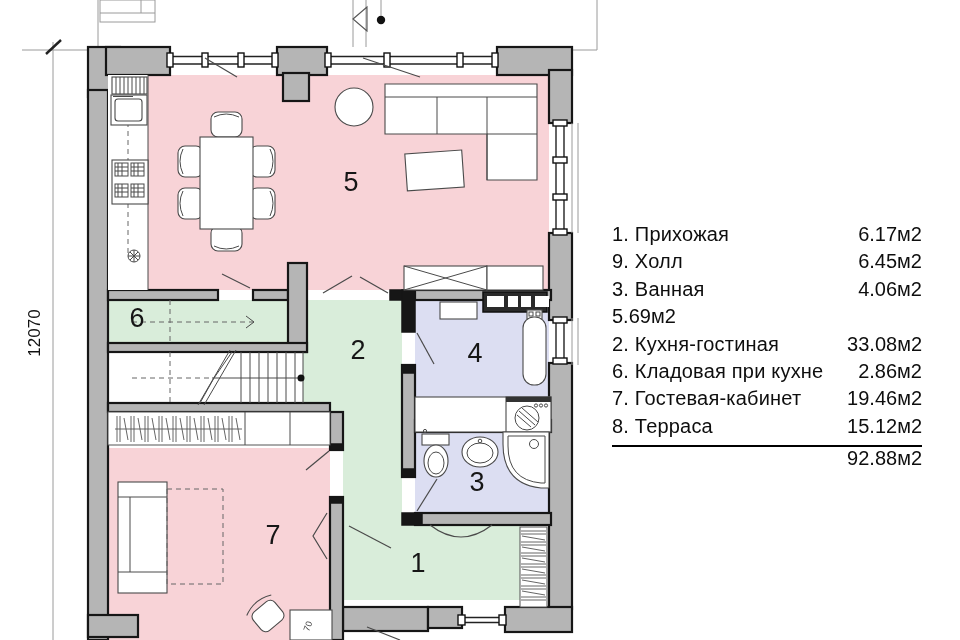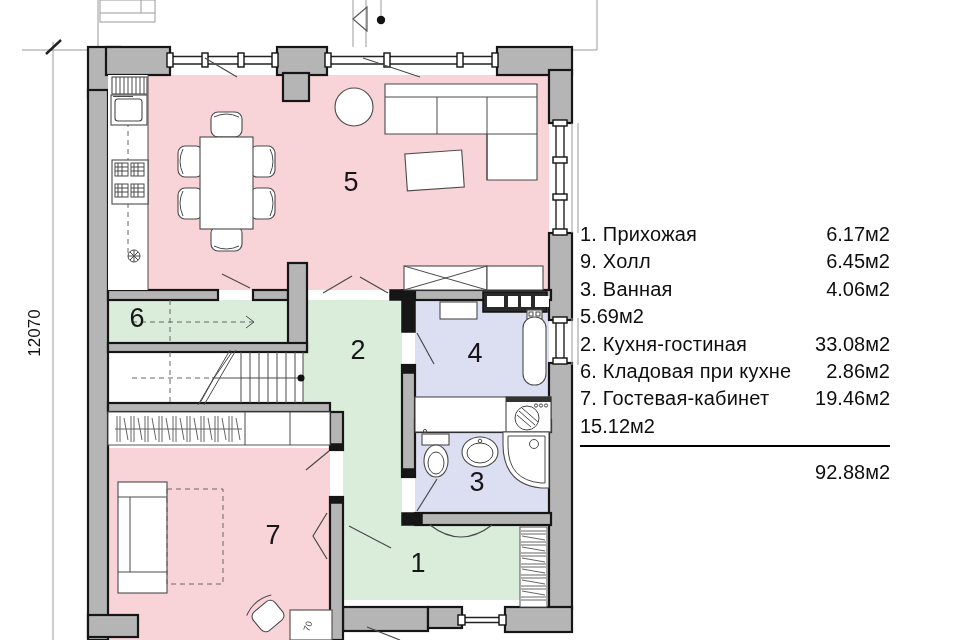--- a/index.html
+++ b/index.html
@@ -19,27 +19,27 @@
   .dash  {stroke:#666;stroke-width:1;fill:none;stroke-dasharray:5 4;}
   .swing {stroke:#4a4a4a;stroke-width:1.2;fill:none;}
   .win   {stroke:#222;stroke-width:1.4;fill:none;}
   .wmark {fill:#ffffff;stroke:#111;stroke-width:1.4;}
   .hatch {stroke:#555;stroke-width:0.9;fill:none;}
   .roomnum{font-family:"Liberation Sans",sans-serif;font-size:27px;fill:#161616;text-anchor:middle;}
   .tinytxt{font-family:"Liberation Sans",sans-serif;font-size:9px;fill:#444;}
   .dimtxt{font-family:"Liberation Sans",sans-serif;font-size:17px;fill:#111;text-anchor:middle;}
 
   
-  #legend{position:absolute;left:580px;top:221px;width:310px;color:var(--text_black);}
+  #legend{position:absolute;left:612px;top:221px;width:310px;color:var(--text_black);}
   .lg-row{display:flex;justify-content:space-between;align-items:baseline;
           height:27.4px;font-size:20px;line-height:27.4px;white-space:nowrap;}
   .lg-name{letter-spacing:0.2px;}
   .lg-area{text-align:center;}
   #legend-sep{border:none;border-top:2.2px solid #000;margin:5px 0 0 0;width:100%;}
-  #legend-total{font-size:20px;text-align:right;padding-top:14px;}
+  #legend-total{font-size:20px;text-align:right;}
 </style>
 </head>
 <body>
 
 <div id="stage">
 
 <svg id="plan-svg" width="600" height="640" viewBox="0 0 600 640">
 
   <g>
     <rect class="pink" x="108" y="75" width="441" height="215"></rect>
@@ -358,19 +358,20 @@
     </div>
     <div class="lg-row">
       <span class="lg-name">6.  Кладовая при кухне</span>
       <span class="lg-area">2.86м2</span>
     </div>
     <div class="lg-row">
       <span class="lg-name">7.  Гостевая-кабинет</span>
       <span class="lg-area">19.46м2</span>
     </div>
     <div class="lg-row">
+      <span class="lg-name">8.  Терраса</span>
       <span class="lg-area">15.12м2</span>
     </div>
     <hr id="legend-sep">
     <div id="legend-total">92.88м2</div>
   </div>
 
 </div>
 
 </body></html>

